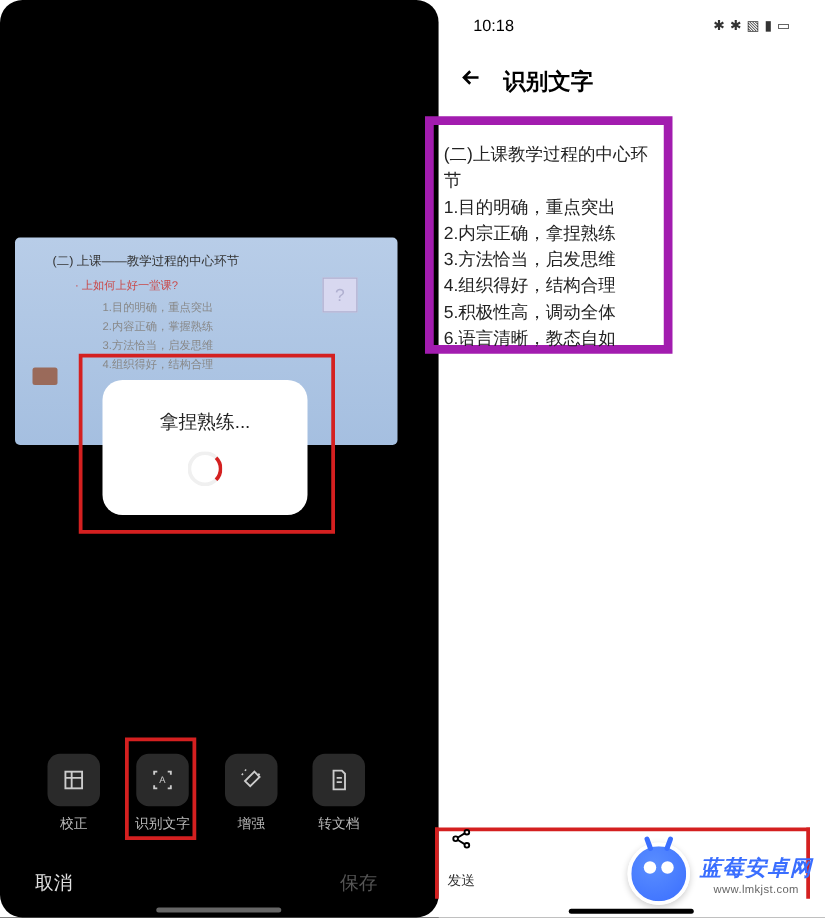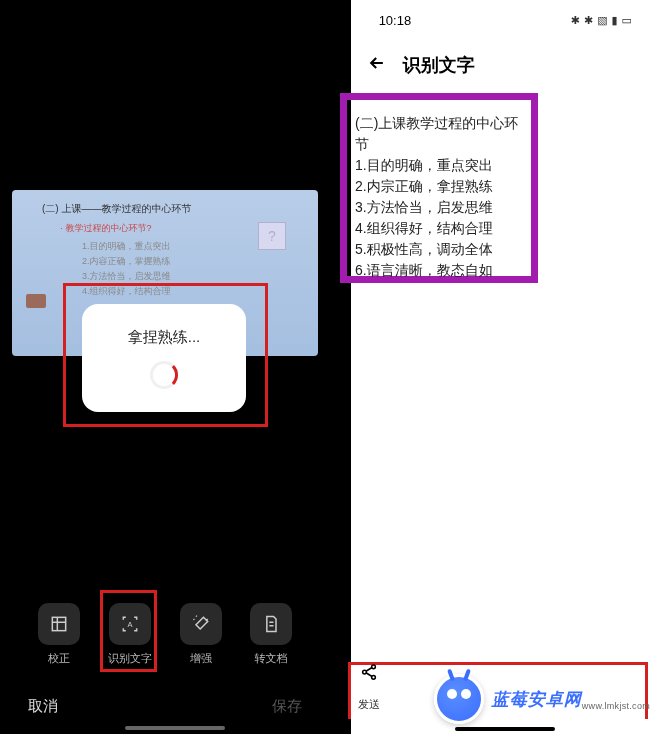--- a/index.html
+++ b/index.html
@@ -18,20 +18,21 @@
     .container {
       display: flex;
       width: 660px;
       height: 734px;
     }
     .left-panel {
       width: 374px;
       height: 734px;
       background: #000;
       position: relative;
+      border-radius: 18px;
     }
     .right-panel {
       width: 330px;
       height: 734px;
       background: #fff;
       position: relative;
     }
     
     .captured-image {
       position: absolute;
@@ -299,21 +300,22 @@
       width: 4px;
       height: 12px;
       background: #3a6eff;
       border-radius: 2px;
       top: -8px;
     }
     .watermark-antenna-l { left: 12px; transform: rotate(-20deg);}
     .watermark-antenna-r { right: 12px; transform: rotate(20deg);}
     .watermark-text {
       display: flex;
-      align-items: flex-end;
+      flex-direction: column;
+      align-items: center;
     }
     .watermark-title {
       font-size: 17px;
       font-weight: 700;
       color: #3a6eff;
       font-style: italic;
       letter-spacing: 1px;
     }
     .watermark-url {
       font-size: 9px;
@@ -324,21 +326,21 @@
   </style>
 </head>
 <body>
 
 <div class="container">
 
   <div class="left-panel">
 
     <div class="captured-image">
       <div class="captured-header">(二) 上课——教学过程的中心环节</div>
-      <div class="captured-subhead">· 教学过程的中心环节?</div>
+      <div class="captured-subhead">· 上如何上好一堂课?</div>
       <div class="captured-line">1.目的明确，重点突出</div>
       <div class="captured-line">2.内容正确，掌握熟练</div>
       <div class="captured-line">3.方法恰当，启发思维</div>
       <div class="captured-line">4.组织得好，结构合理</div>
       <div class="captured-qr">?</div>
       <div class="captured-page-mark"></div>
     </div>
 
     <div class="red-box-dialog"></div>
 

